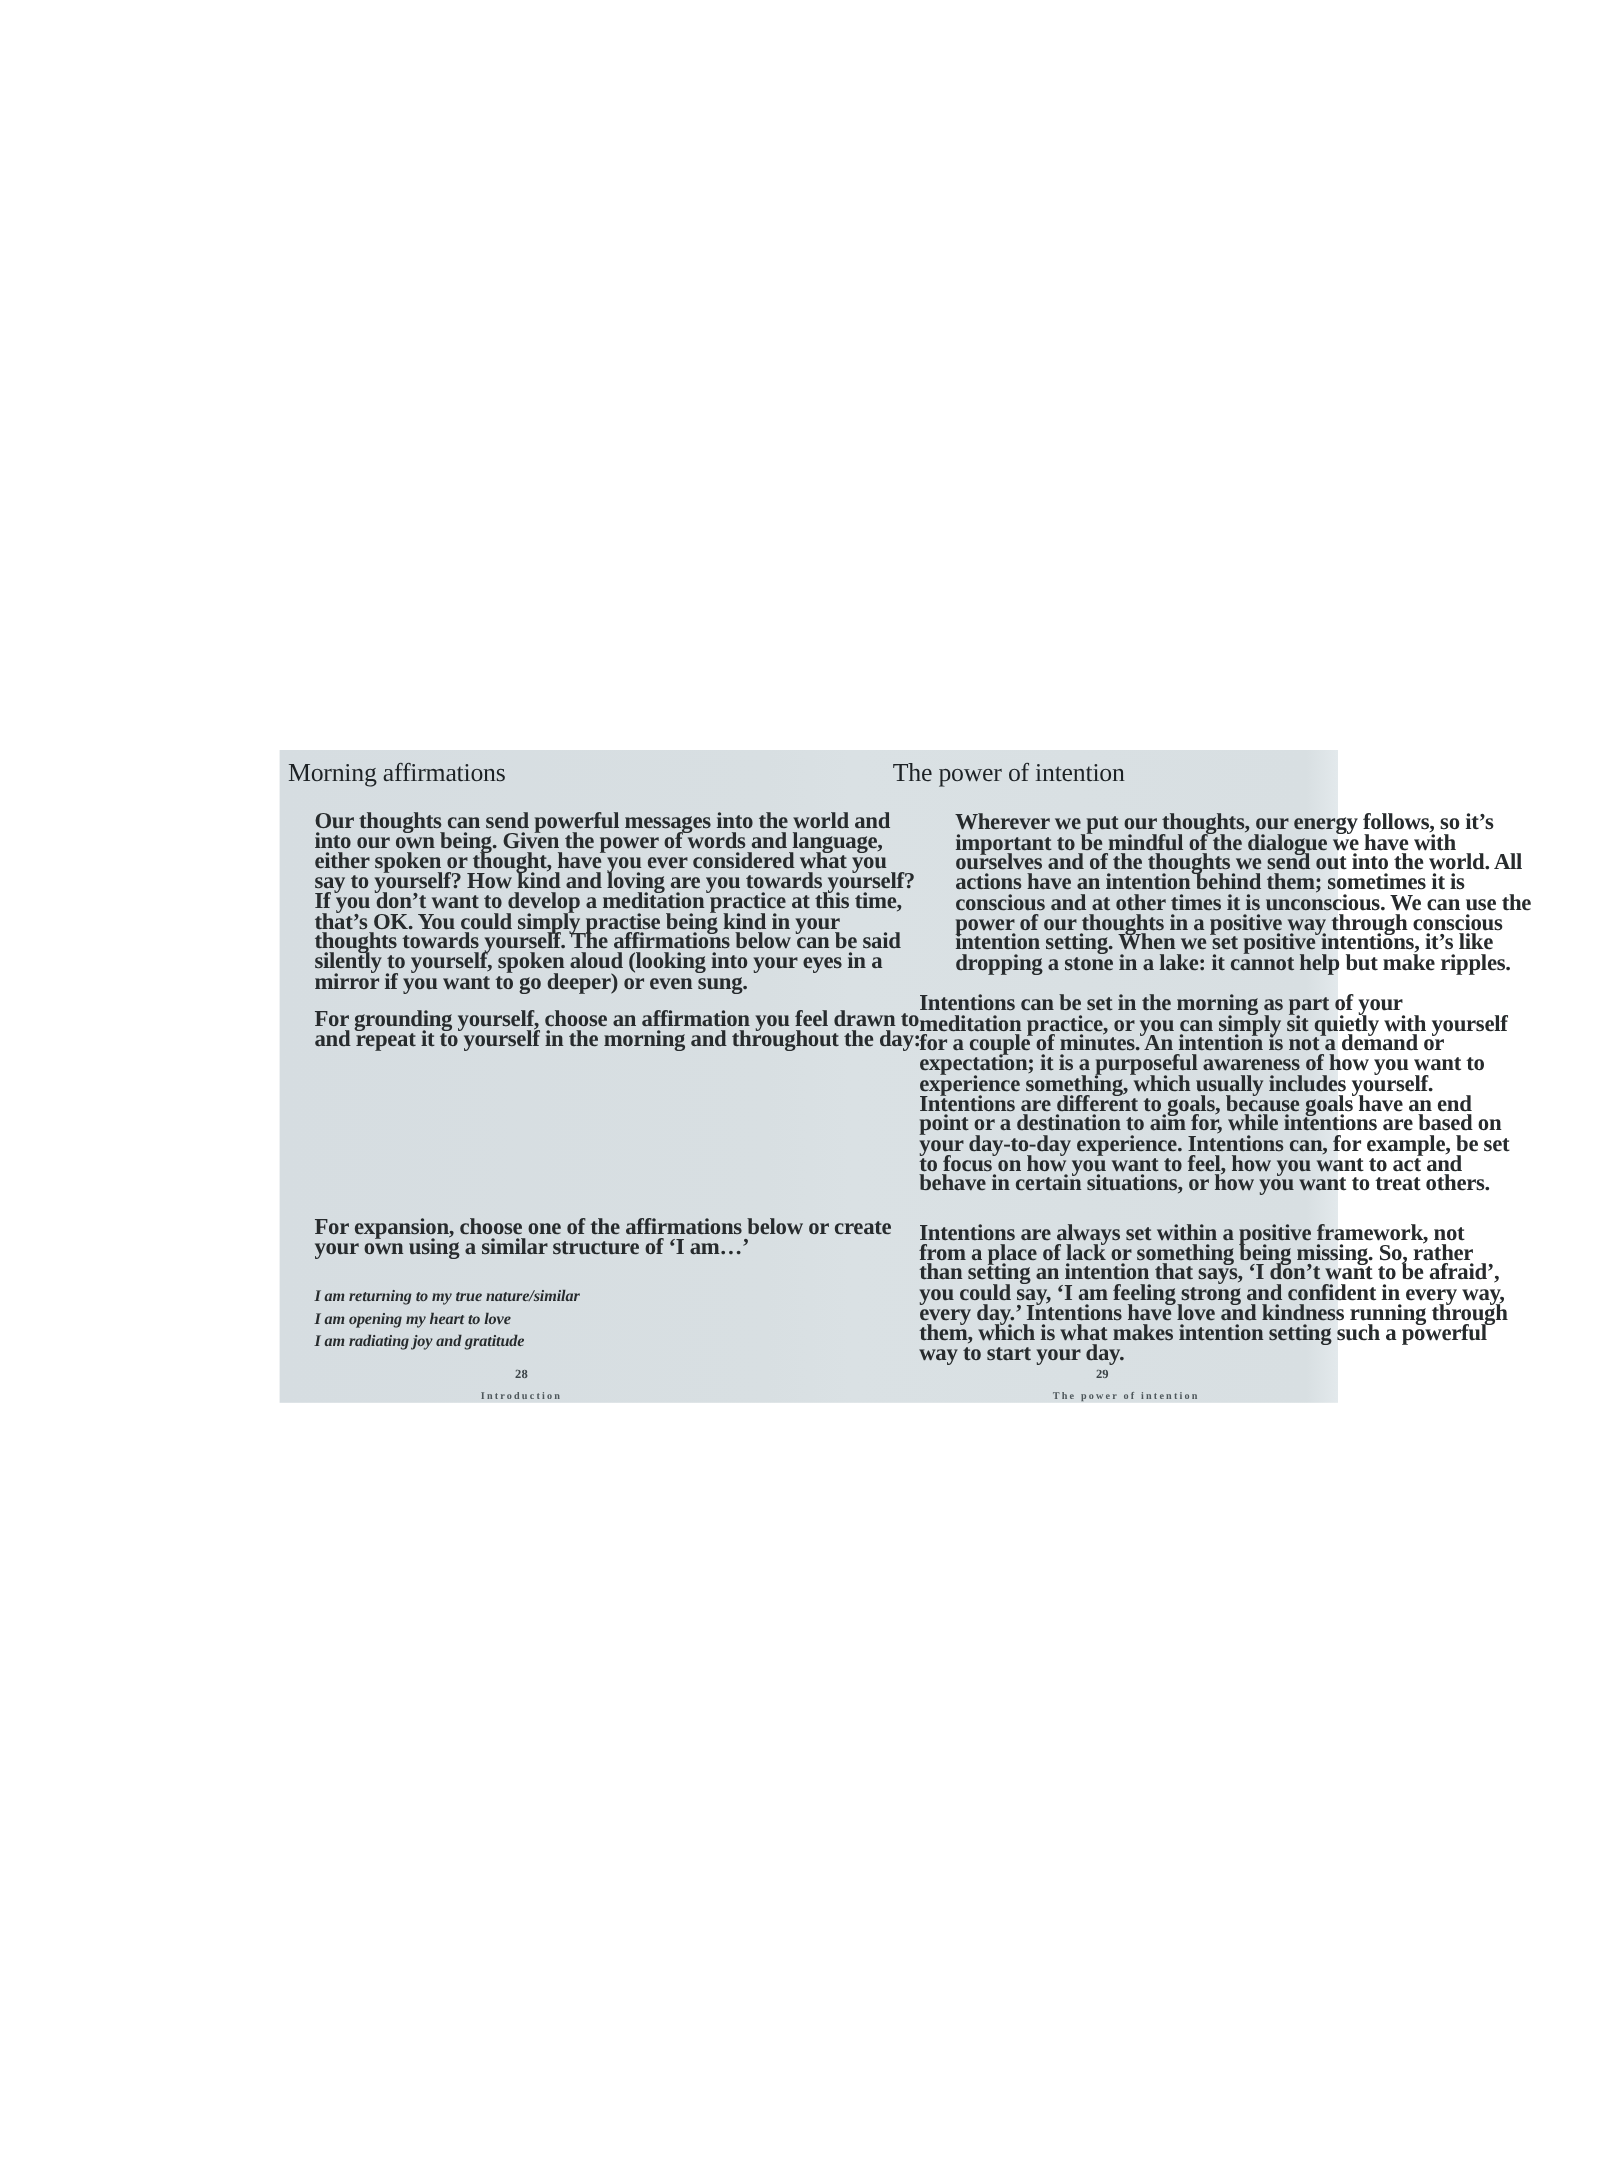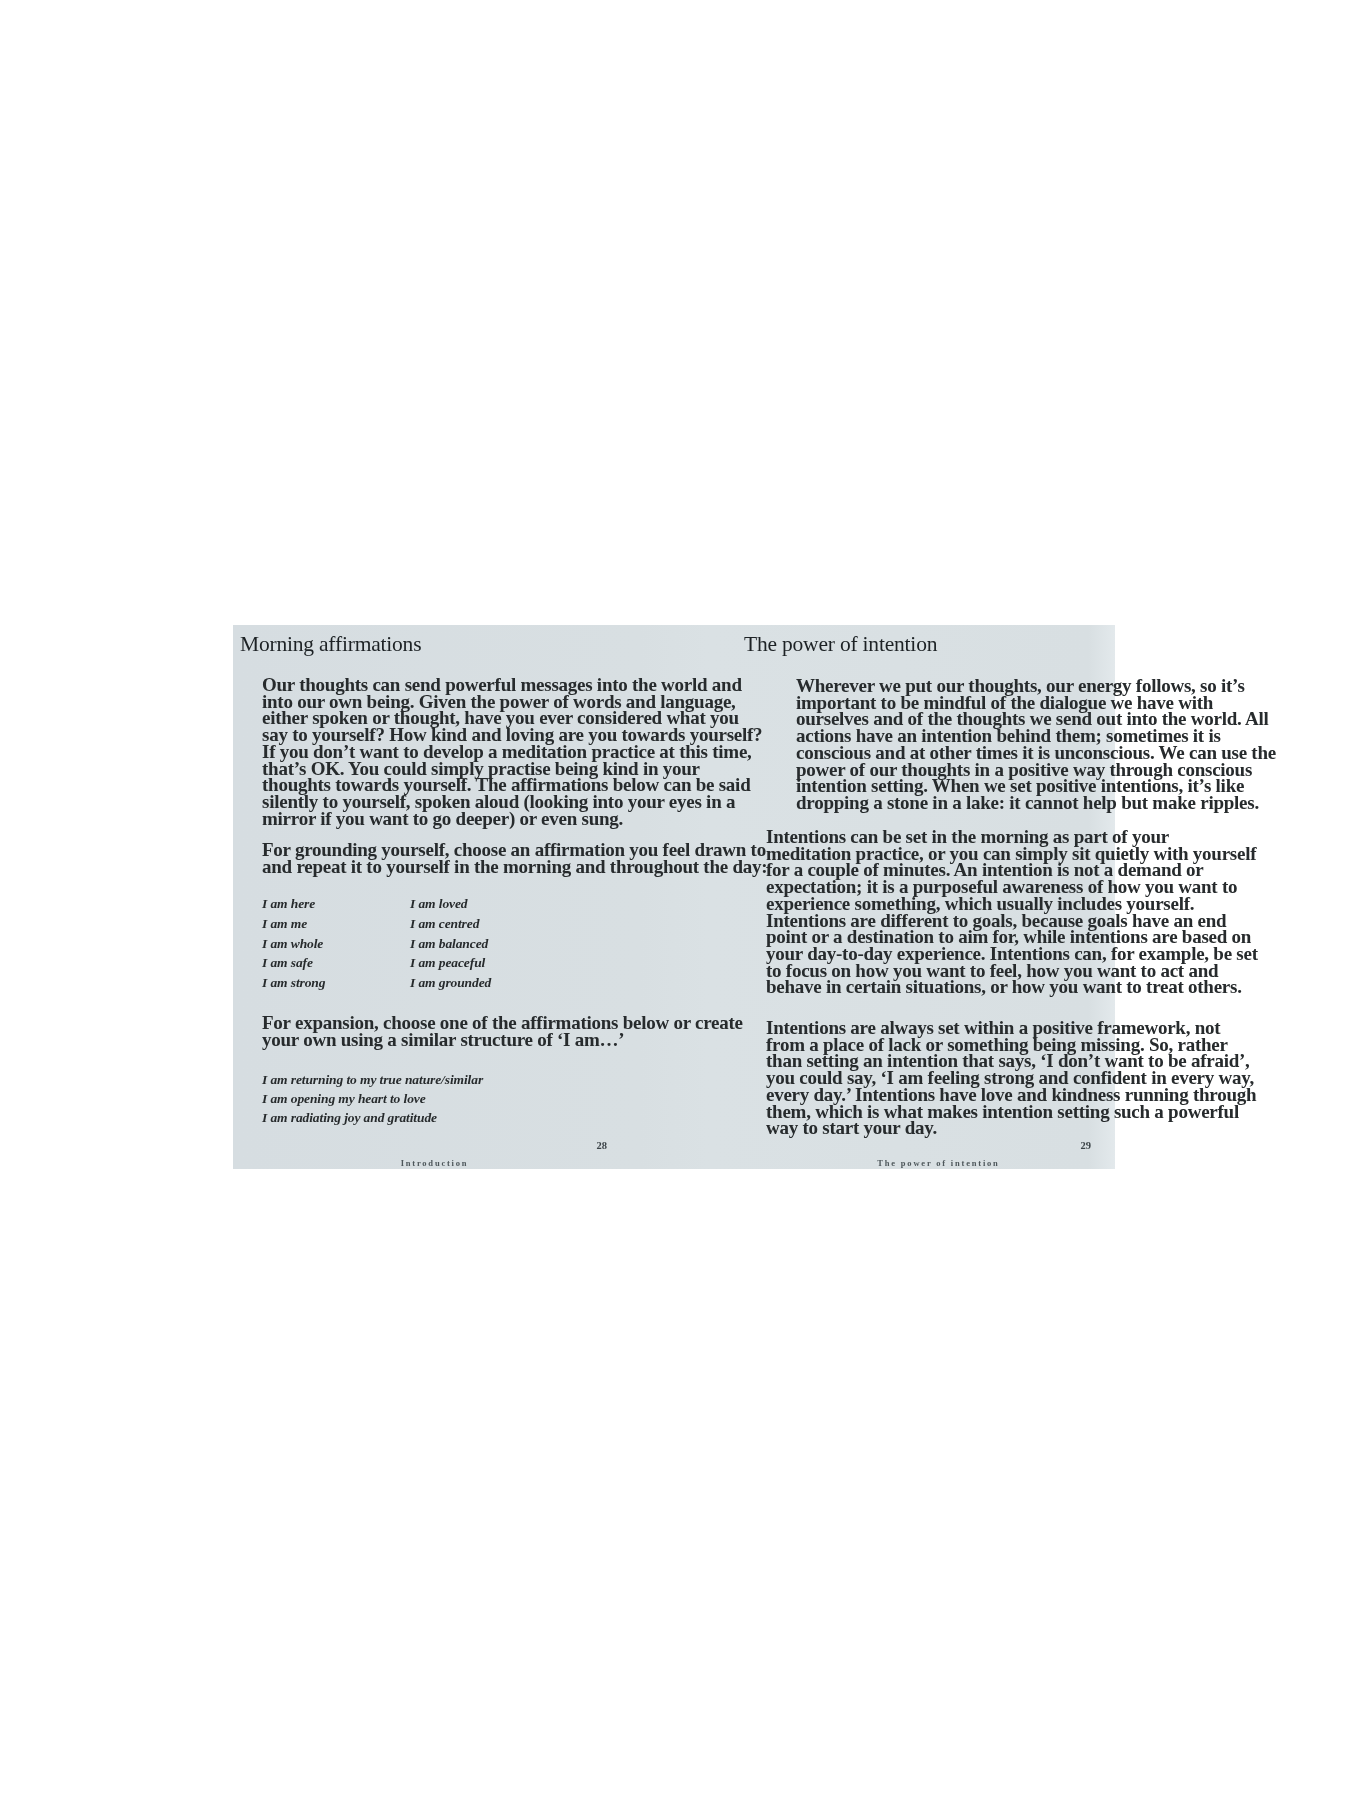--- a/index.html
+++ b/index.html
@@ -42,21 +42,21 @@
     font-size: 13.5px;
     line-height: 19.8px;
     letter-spacing: -0.1px;
   }
   .affirm-row { position: absolute; display: flex; }
   .affirm-col1 { width: 148px; }
   .expansion-list { line-height: 19px; }
   .footer-num {
     position: absolute;
     width: 345px;
-    text-align: right;
+    text-align: center;
     font-size: 10.5px;
     font-weight: 700;
     color: #3c4448;
   }
   .footer-label {
     position: absolute;
     width: 345px;
     text-align: center;
     font-size: 8.5px;
     font-weight: 600;
@@ -93,32 +93,20 @@
 say to yourself? How kind and loving are you towards yourself?
 If you don’t want to develop a meditation practice at this time,
 that’s OK. You could simply practise being kind in your
 thoughts towards yourself. The affirmations below can be said
 silently to yourself, spoken aloud (looking into your eyes in a
 mirror if you want to go deeper) or even sung.</div>
 
     <div class="lines lp2">For grounding yourself, choose an affirmation you feel drawn to
 and repeat it to yourself in the morning and throughout the day:</div>
 
-    <div class="affirm-row l-list">
-      <div class="lines affirm affirm-col1" style="position:static">I am here
-I am me
-I am whole
-I am safe
-I am strong</div>
-      <div class="lines affirm" style="position:static">I am loved
-I am centred
-I am balanced
-I am peaceful
-I am grounded</div>
-    </div>
 
     <div class="lines lp3">For expansion, choose one of the affirmations below or create
 your own using a similar structure of ‘I am…’</div>
 
     <div class="lines affirm expansion-list l-exp">I am returning to my true nature/similar
 I am opening my heart to love
 I am radiating joy and gratitude</div>
 
     <div class="footer-num l-num">28</div>
     <div class="footer-label l-label">Introduction</div>

